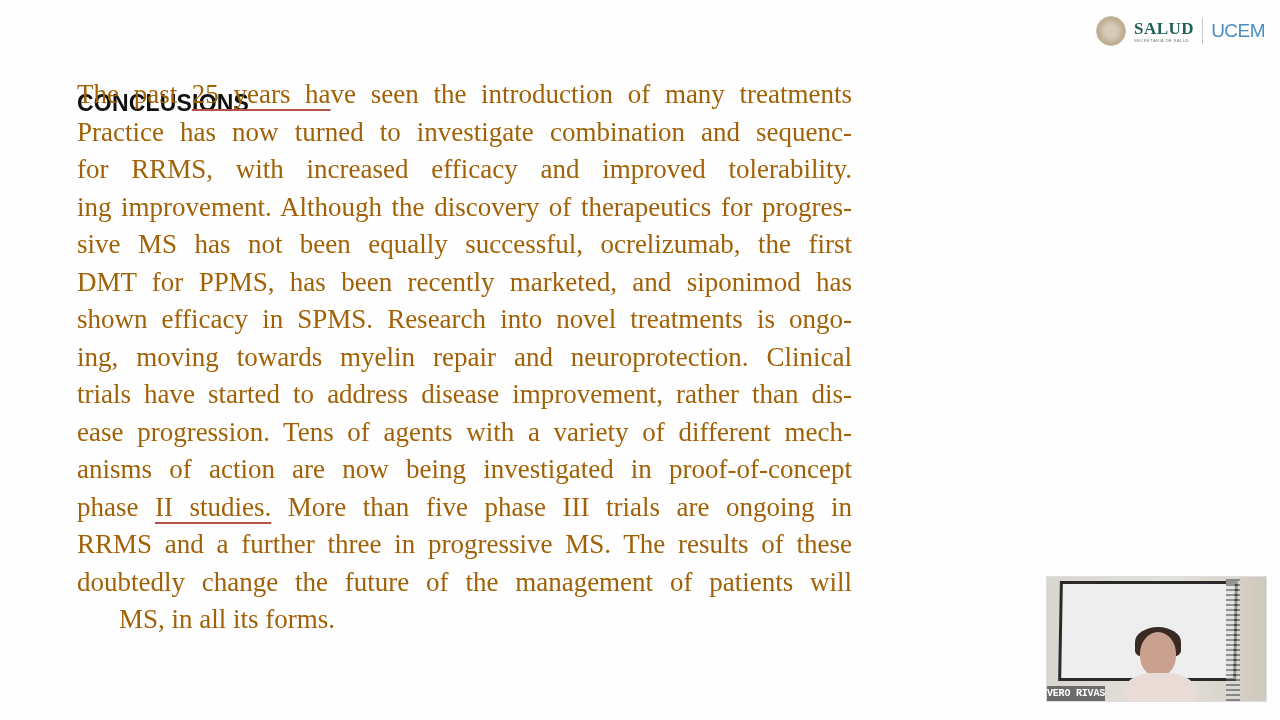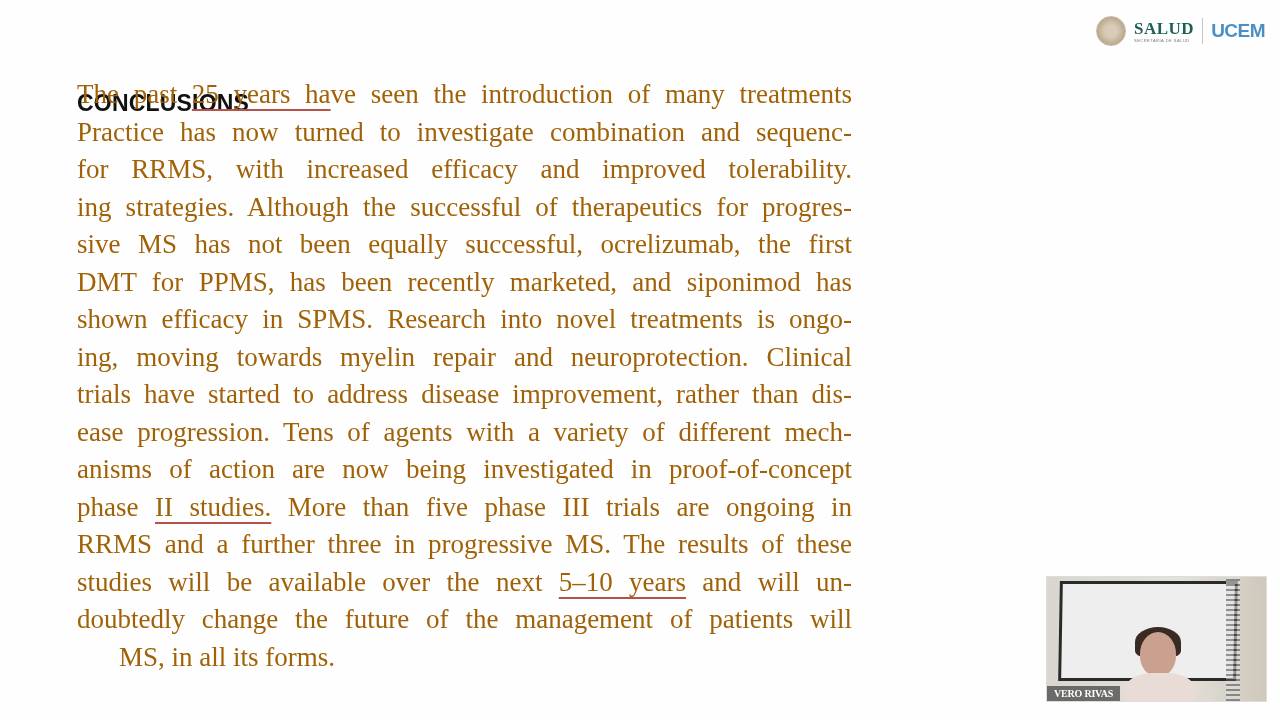--- a/index.html
+++ b/index.html
@@ -21,61 +21,60 @@
       overflow: visible;
     }
     .line.last { text-align-last: left; margin-left: 42px; }
     .ul { text-decoration: underline; text-decoration-color: #b5524a; text-underline-offset: 6px; text-decoration-thickness: 1.5px; }
     .logos { position: absolute; left: 1096px; top: 16px; display: flex; align-items: center; gap: 8px; }
     .seal { width: 28px; height: 28px; border-radius: 50%; background: radial-gradient(circle, #d8cbb8 30%, #bba98e 70%); border: 1px solid #c9b99f; }
     .salud-block { display: flex; flex-direction: column; line-height: 1; }
     .salud { font-family: "Liberation Serif", serif; font-weight: 700; font-size: 17px; color: #1f5f55; letter-spacing: 0.5px; text-align: right; }
     .salud-sub { font-family: "Liberation Sans", sans-serif; font-size: 4px; color: #777; letter-spacing: 0.5px; margin-top: 2px; }
     .logo-divider { width: 1px; height: 26px; background: #c8c8c8; }
-    .ucem { font-family: "Liberation Sans", sans-serif; font-weight: 700; font-size: 19px; color: #4a8fc4; letter-spacing: -0.5px; }
+    .ucem { font-family: "Liberation Sans", sans-serif; font-weight: 400; font-size: 19px; color: #4a8fc4; letter-spacing: -0.5px; }
     .video {
       position: absolute; left: 1046px; top: 576px; width: 219px; height: 124px;
       background: linear-gradient(90deg, #d9d6cf 0%, #e4e2dc 60%, #cfc8bb 100%);
       overflow: hidden; border: 1px solid #ddd;
     }
     .screen {
       position: absolute; left: 12px; top: 4px; width: 172px; height: 94px;
       background: #eeeeee; border: 3px solid #2a2a2a; transform: skewX(-1deg);
     }
     .person-head { position: absolute; left: 93px; top: 55px; width: 36px; height: 44px; border-radius: 50% 50% 45% 45%; background: #c9a18e; }
     .person-hair { position: absolute; left: 88px; top: 50px; width: 46px; height: 30px; border-radius: 50% 50% 20% 20%; background: #3a2a24; }
     .person-body { position: absolute; left: 78px; top: 96px; width: 70px; height: 40px; border-radius: 40% 40% 0 0; background: #e9dcd6; }
     .blinds { position: absolute; right: 26px; top: 0; width: 14px; height: 124px; background: repeating-linear-gradient(0deg, #555 0 2px, #ddd 2px 5px); opacity: 0.6; }
     .name-tag {
-      position: absolute; left: 0; bottom: 0; padding: 2px 7px;
+      position: absolute; left: 0; bottom: 0; padding: 2px 0;
       background: rgba(70,70,70,0.75); color: #fff;
-      font-family: Liberation Serif, serif; font-weight: 700; font-size: 10px; letter-spacing: -0.2px;
+      font-family: Liberation Mono, monospace; font-weight: 700; font-size: 10px; letter-spacing: -0.2px;
     }
   </style>
 </head>
 <body>
 
 <div class="slide">
   <div class="title">CONCLUSIONS</div>
 
   <div class="body-text" id="body-text">
       <div class="line"><span>The past </span><span class="ul">25 years ha</span><span>ve seen the introduction of many treatments</span></div>
       <div class="line"><span>Practice has now turned to investigate combination and sequenc-</span></div>
       <div class="line"><span>for RRMS, with increased efficacy and improved tolerability.</span></div>
-      <div class="line"><span>ing strategies. Although the successful of therapeutics for progres-</span></div>
+      <div class="line"><span>ing improvement. Although the discovery of therapeutics for progres-</span></div>
       <div class="line"><span>sive MS has not been equally successful, ocrelizumab, the first</span></div>
       <div class="line"><span>DMT for PPMS, has been recently marketed, and siponimod has</span></div>
       <div class="line"><span>shown efficacy in SPMS. Research into novel treatments is ongo-</span></div>
       <div class="line"><span>ing, moving towards myelin repair and neuroprotection. Clinical</span></div>
       <div class="line"><span>trials have started to address disease improvement, rather than dis-</span></div>
       <div class="line"><span>ease progression. Tens of agents with a variety of different mech-</span></div>
       <div class="line"><span>anisms of action are now being investigated in proof-of-concept</span></div>
       <div class="line"><span>phase </span><span class="ul">II studies.</span><span> More than five phase III trials are ongoing in</span></div>
       <div class="line"><span>RRMS and a further three in progressive MS. The results of these</span></div>
-      <div class="line"><span>studies will be available over the next </span><span class="ul">5–10 years</span><span> and will un-</span></div>
       <div class="line"><span>doubtedly change the future of the management of patients will</span></div>
       <div class="line last"><span>MS, in all its forms.</span></div>
     </div>
 
   <div class="logos">
     <div class="seal"></div>
     <div class="salud-block">
       <span class="salud">SALUD</span>
       <span class="salud-sub">SECRETARÍA DE SALUD</span>
     </div>

